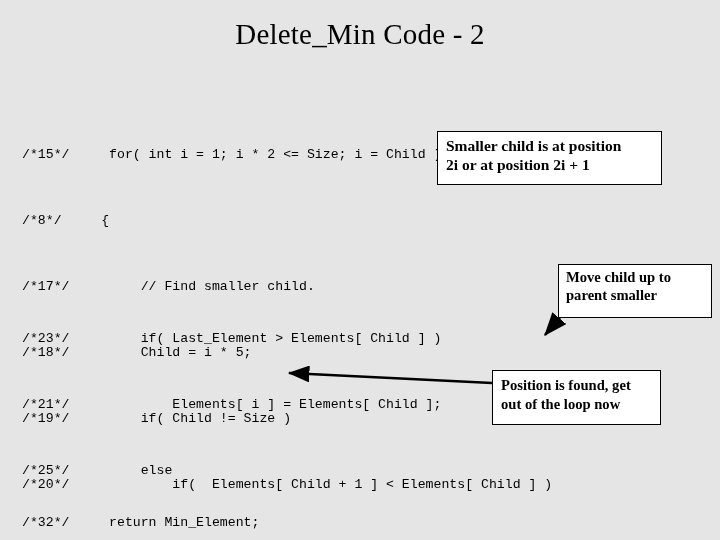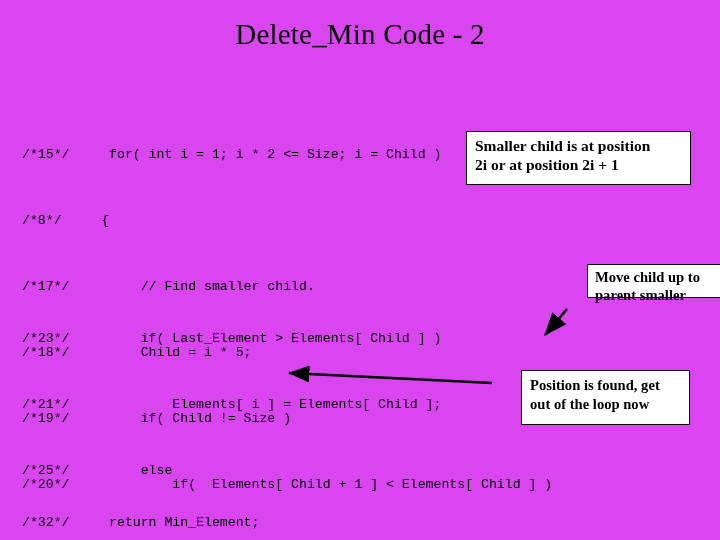--- a/index.html
+++ b/index.html
@@ -4,21 +4,21 @@
 <style>
   html, body {
     margin: 0;
     padding: 0;
     background: #ffffff;
   }
   #slide {
     position: relative;
     width: 720px;
     height: 540px;
-    background: #d946ef;
+    background: #e5e5e5;
     overflow: hidden;
     font-family: "Liberation Serif", "DejaVu Serif", serif;
     color: #000000;
   }
   #slide-title {
     position: absolute;
     top: 18px;
     left: 0;
     width: 720px;
     text-align: center;
@@ -49,33 +49,32 @@
     border: 1.6px solid #000000;
     background: #ffffff;
     box-sizing: border-box;
     font-family: "Liberation Serif", "DejaVu Serif", serif;
     font-weight: bold;
     font-size: 15.5px;
     line-height: 19px;
     color: #000000;
     padding: 4px 7px 4px 8px;
     z-index: 5;
-    margin-left: 29px;
   }
   #callout-smaller-child {
     left: 437px;
     top: 131px;
     width: 225px;
     height: 54px;
   }
   #callout-move-child {
     left: 558px;
     top: 264px;
     width: 154px;
-    height: 34px;
+    height: 54px;
     font-size: 14.6px;
     line-height: 18px;
     padding: 3px 5px 3px 7px;
   }
   #callout-position-found {
     left: 492px;
     top: 370px;
     width: 169px;
     height: 55px;
     font-size: 14.6px;

